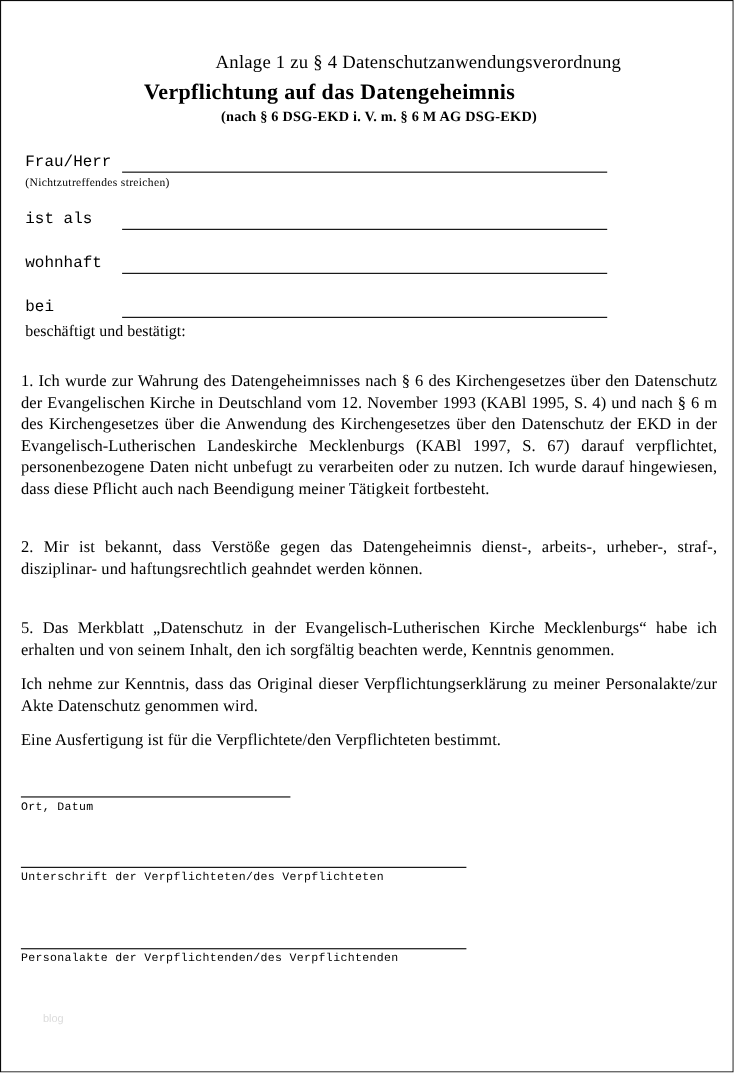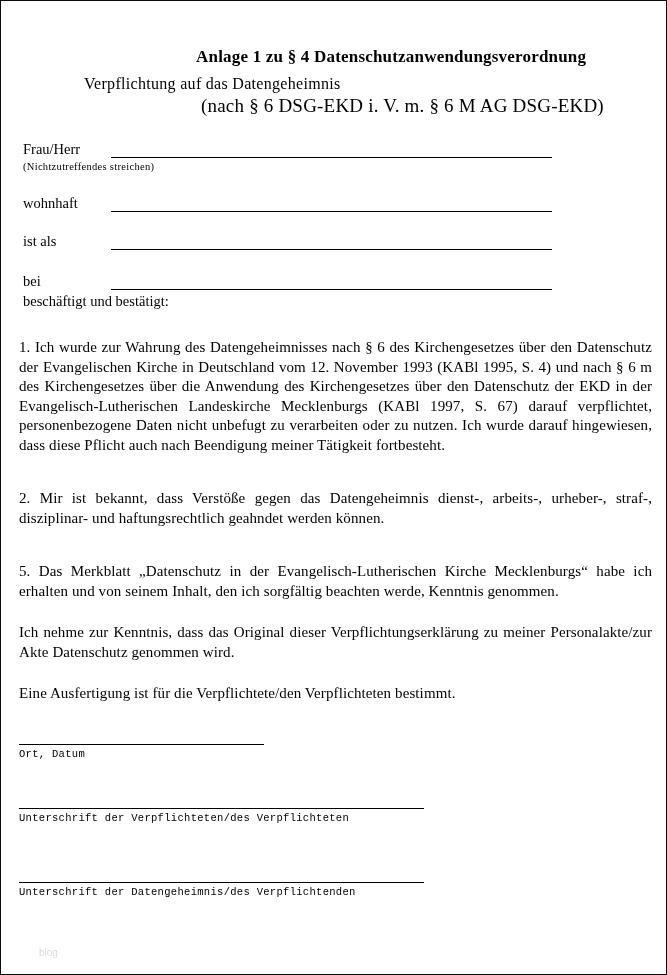--- a/index.html
+++ b/index.html
@@ -12,44 +12,46 @@
     background: #ffffff;
     font-family: "Liberation Serif", "DejaVu Serif", serif;
     color: #000;
     padding: 0 14px;
     overflow: hidden;
   }
   .hdr-line1 {
     margin: 46px 0 0 181px;
     font-size: 17px;
     line-height: 20px;
-    font-weight: bold;
+    font-weight: normal;
     letter-spacing: 0.2px;
     white-space: nowrap;
   }
   .hdr-line2 {
-    margin: 8px 0 0 69px;
-    font-size: 16px;
+    margin: 8px 0 0 116px;
+    font-size: 20px;
     line-height: 18px;
-    font-weight: normal;
+    font-weight: bold;
     letter-spacing: 0.3px;
     white-space: nowrap;
   }
   .hdr-line3 {
     margin: 5px 0 0 186px;
-    font-size: 19px;
+    font-size: 13px;
     line-height: 16px;
     letter-spacing: 0.2px;
     white-space: nowrap;
+    font-weight: bold;
   }
   .form-section { margin-top: 26px; }
   .field-row {
     display: flex;
-    align-items: center;
+    align-items: flex-start;
     height: 18px;
+    font-family: Liberation Mono, monospace;
   }
   .field-label {
     width: 96px;
     flex: 0 0 96px;
     font-size: 14.5px;
     padding-left: 8px;
     box-sizing: border-box;
   }
   .field-line {
     flex: 1;
@@ -70,21 +72,21 @@
   }
   .body-text { margin-top: 28px; }
   .body-text p {
     margin: 0 0 12px 4px;
     font-size: 15px;
     line-height: 19.5px;
     text-align: justify;
     letter-spacing: 0.1px;
   }
   .body-text p.gap-lg { margin-top: 34px; }
-  .body-text p.gap-md { margin-top: 22px; }
+  .body-text p.gap-md { margin-top: 12px; }
   .sig-section { margin-left: 4px; font-family: Liberation Mono, monospace; }
   .sig-block-1 { margin-top: 40px; }
   .sig-block-2 { margin-top: 48px; }
   .sig-block-3 { margin-top: 58px; }
   .sig-line {
     border-bottom: 1px solid #000;
     height: 0;
   }
   .sig-line-short { width: 245px; }
   .sig-line-long { width: 405px; }
@@ -93,47 +95,46 @@
     margin-top: 3px;
     letter-spacing: 0.3px;
   }
   .watermark {
     position: absolute;
     left: 38px;
     top: 920px;
     font-family: "Liberation Sans", "DejaVu Sans", sans-serif;
     font-size: 10px;
     color: #dcdcdc;
-    margin-top: 26px;
   }
 </style>
 </head>
 <body>
 
 <div class="page">
 
   <div class="hdr-line1">Anlage 1 zu § 4 Datenschutzanwendungsverordnung</div>
   <div class="hdr-line2">Verpflichtung auf das Datengeheimnis</div>
   <div class="hdr-line3">(nach § 6 DSG-EKD i. V. m. § 6 M AG DSG-EKD)</div>
 
   <div class="form-section">
 
     <div class="field-row">
       <span class="field-label">Frau/Herr</span>
       <span class="field-line"></span>
     </div>
     <div class="field-note">(Nichtzutreffendes streichen)</div>
 
-    <div class="field-row row-gap-a">
-      <span class="field-label">wohnhaft</span>
+    <div class="field-row row-gap-b">
+      <span class="field-label">ist als</span>
       <span class="field-line"></span>
     </div>
 
-    <div class="field-row row-gap-b">
-      <span class="field-label">ist als</span>
+    <div class="field-row row-gap-a">
+      <span class="field-label">wohnhaft</span>
       <span class="field-line"></span>
     </div>
 
     <div class="field-row row-gap-a">
       <span class="field-label">bei</span>
       <span class="field-line"></span>
     </div>
 
     <div class="closing-line">beschäftigt und bestätigt:</div>
   </div>
@@ -153,20 +154,20 @@
       <div class="sig-label">Ort, Datum</div>
     </div>
 
     <div class="sig-block-2">
       <div class="sig-line sig-line-long"></div>
       <div class="sig-label">Unterschrift der Verpflichteten/des Verpflichteten</div>
     </div>
 
     <div class="sig-block-3">
       <div class="sig-line sig-line-long"></div>
-      <div class="sig-label">Unterschrift der Datengeheimnis/des Verpflichtenden</div>
+      <div class="sig-label">Personalakte der Verpflichtenden/des Verpflichtenden</div>
     </div>
 
   </div>
 
   <div class="watermark">blog</div>
 
 </div>
 
 </body></html>

